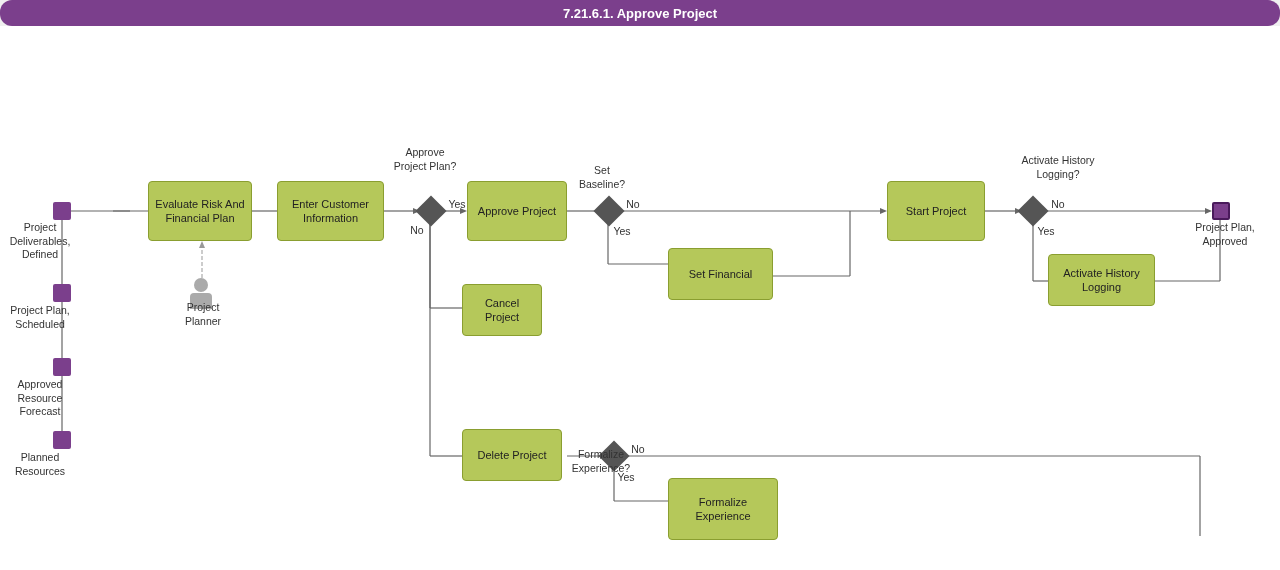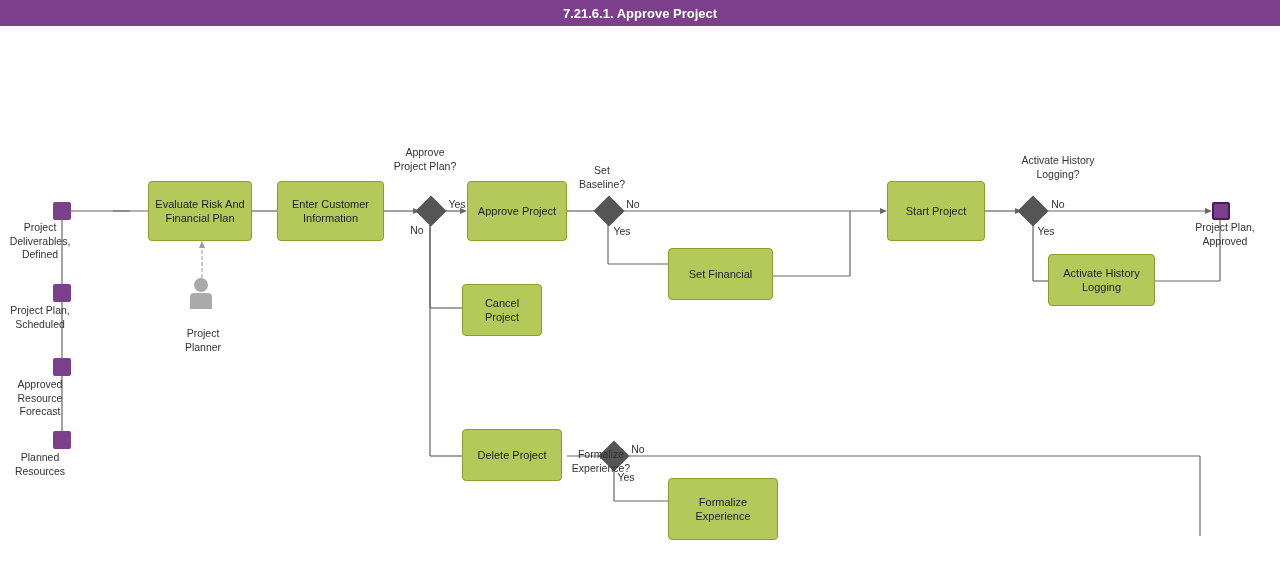--- a/index.html
+++ b/index.html
@@ -11,20 +11,21 @@
       overflow: hidden;
     }
     #header {
       background: #7b3f8c;
       color: white;
       text-align: center;
       padding: 6px 0;
       font-size: 13px;
       font-weight: bold;
       height: 26px;
+      border-radius: 12px;
     }
     #canvas {
       position: relative;
       width: 1280px;
       height: 544px;
       background: white;
       overflow: hidden;
     }
     .node-box {
       position: absolute;
@@ -175,21 +176,21 @@
   <div class="label-text" style="left:5px;top:425px;width:70px;">Planned Resources</div>
 
   <div class="node-box" style="left:148px;top:155px;width:104px;height:60px;">
     <span>Evaluate Risk And Financial Plan</span>
   </div>
 
   <div class="person-icon" style="left:190px;top:252px;">
     <div class="person-head"></div>
     <div class="person-body"></div>
   </div>
-  <div class="label-text" style="left:168px;top:275px;width:70px;margin-top:26px;">Project Planner</div>
+  <div class="label-text" style="left:168px;top:275px;width:70px;">Project Planner</div>
 
   <div class="node-box" style="left:277px;top:155px;width:107px;height:60px;">
     <span>Enter Customer Information</span>
   </div>
 
   <div class="node-diamond" style="left:420px;top:174px;"></div>
   <div class="label-text" style="left:390px;top:120px;width:70px;">Approve Project Plan?</div>
   <div class="label-text" style="left:447px;top:172px;width:20px;">Yes</div>
   <div class="label-text" style="left:407px;top:198px;width:20px;">No</div>
 

